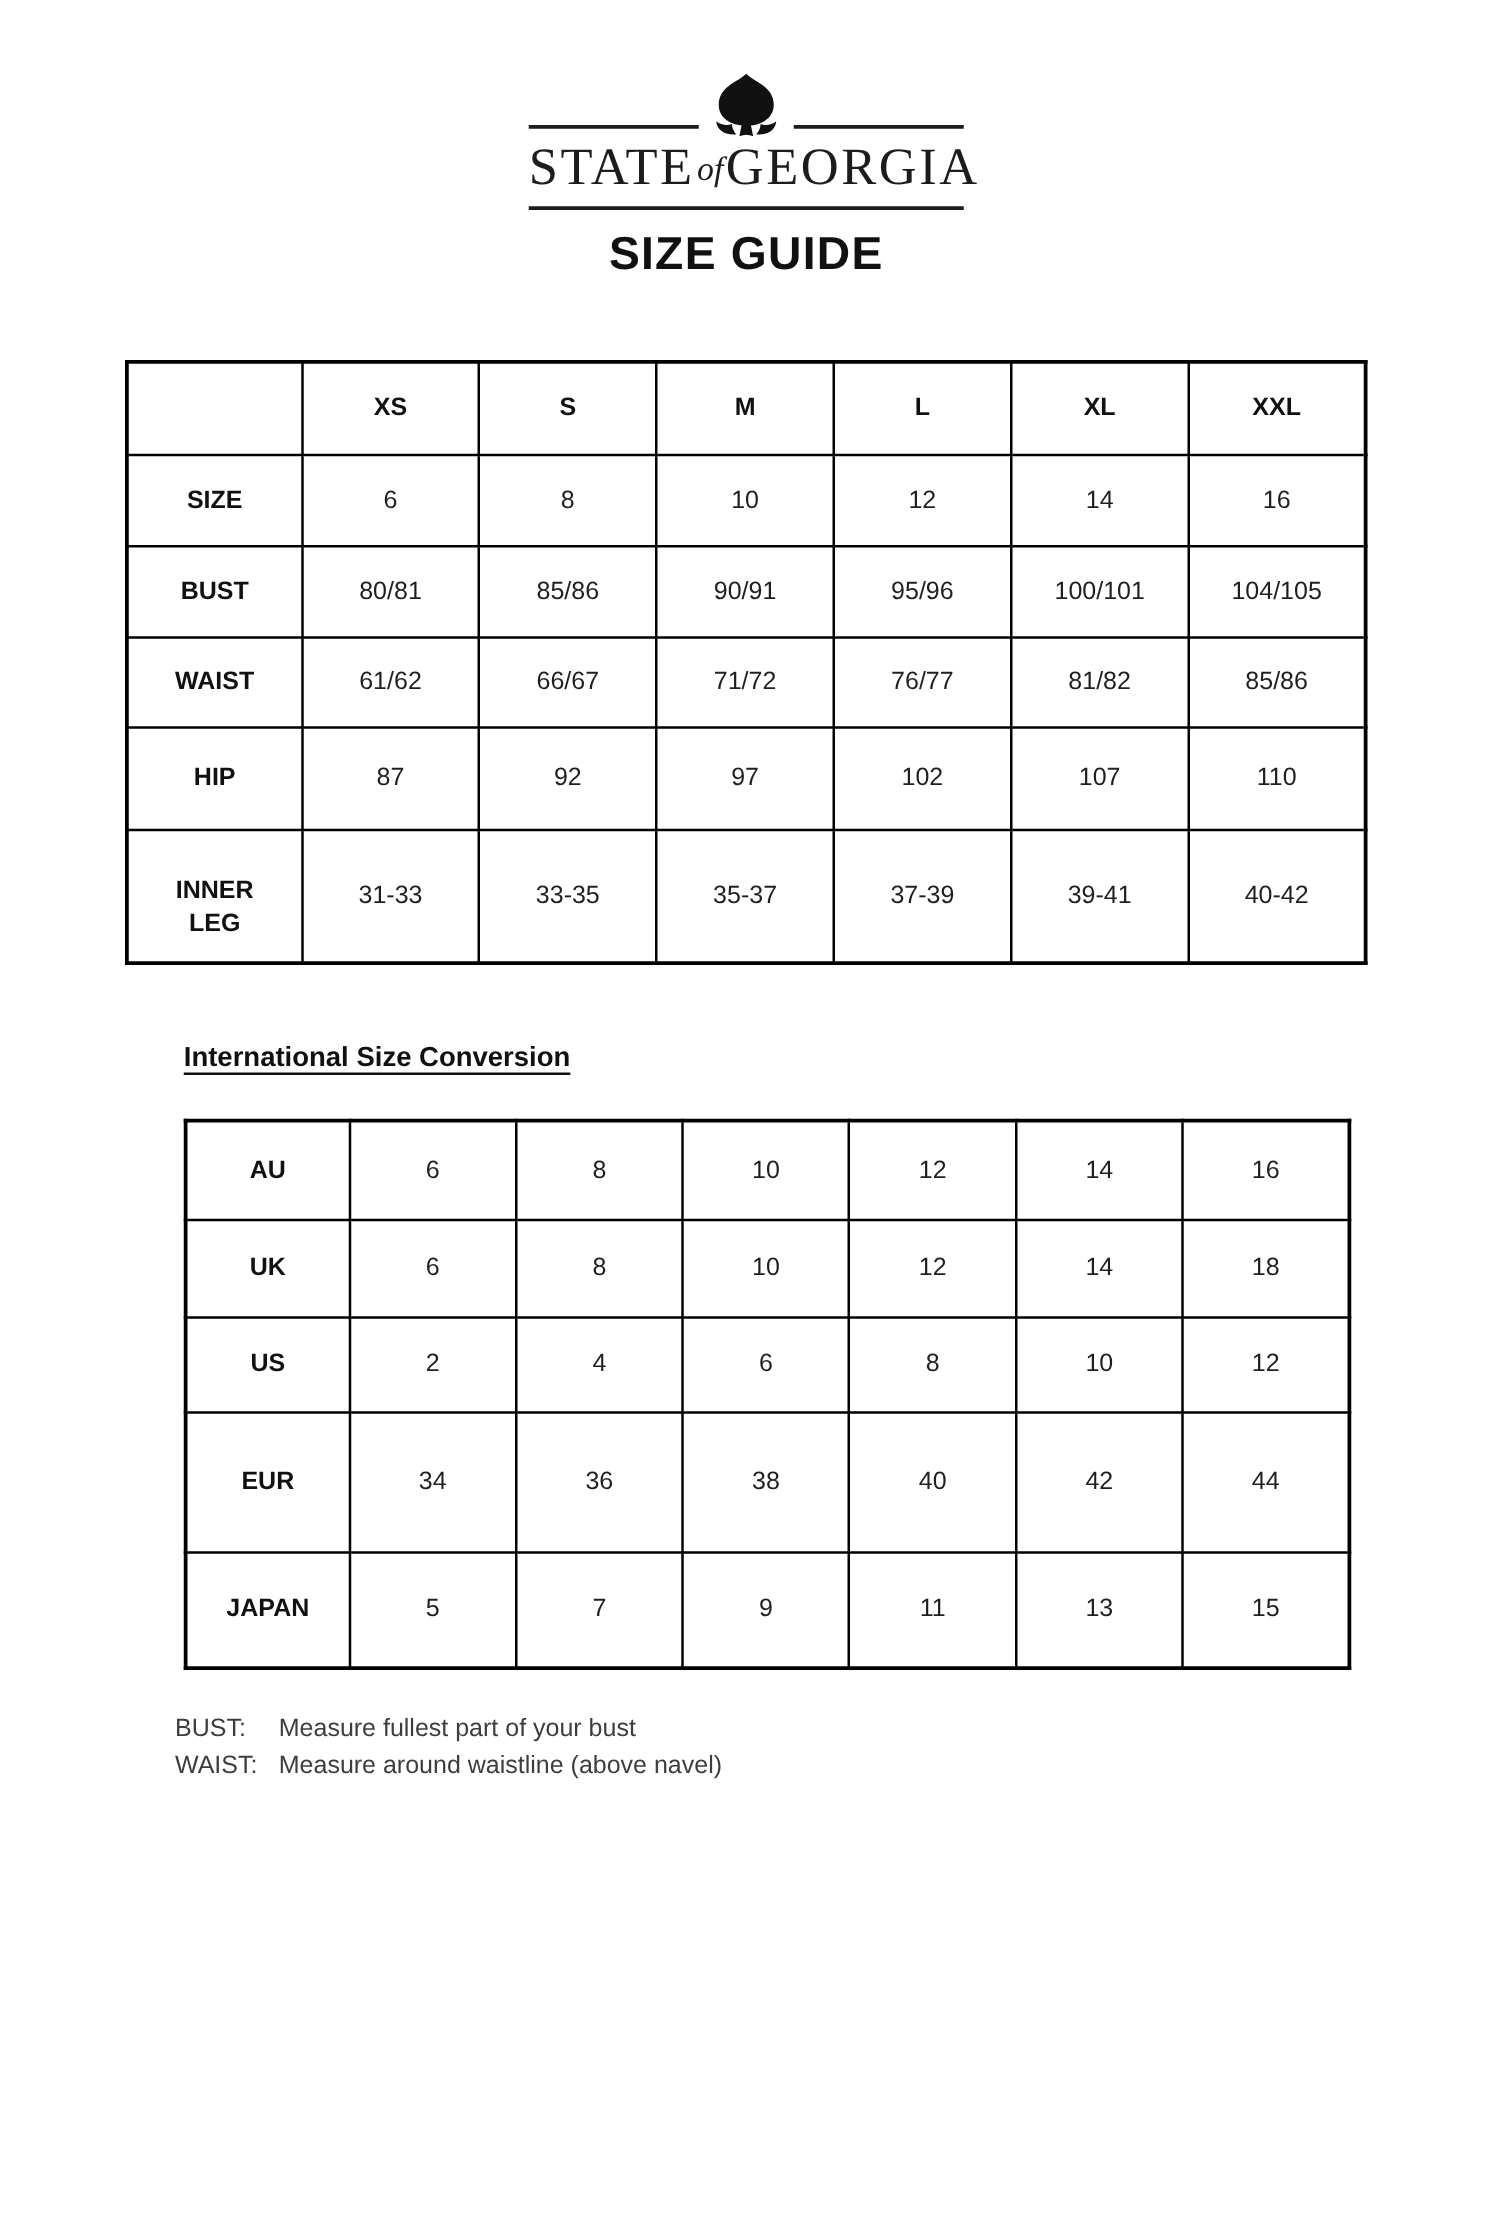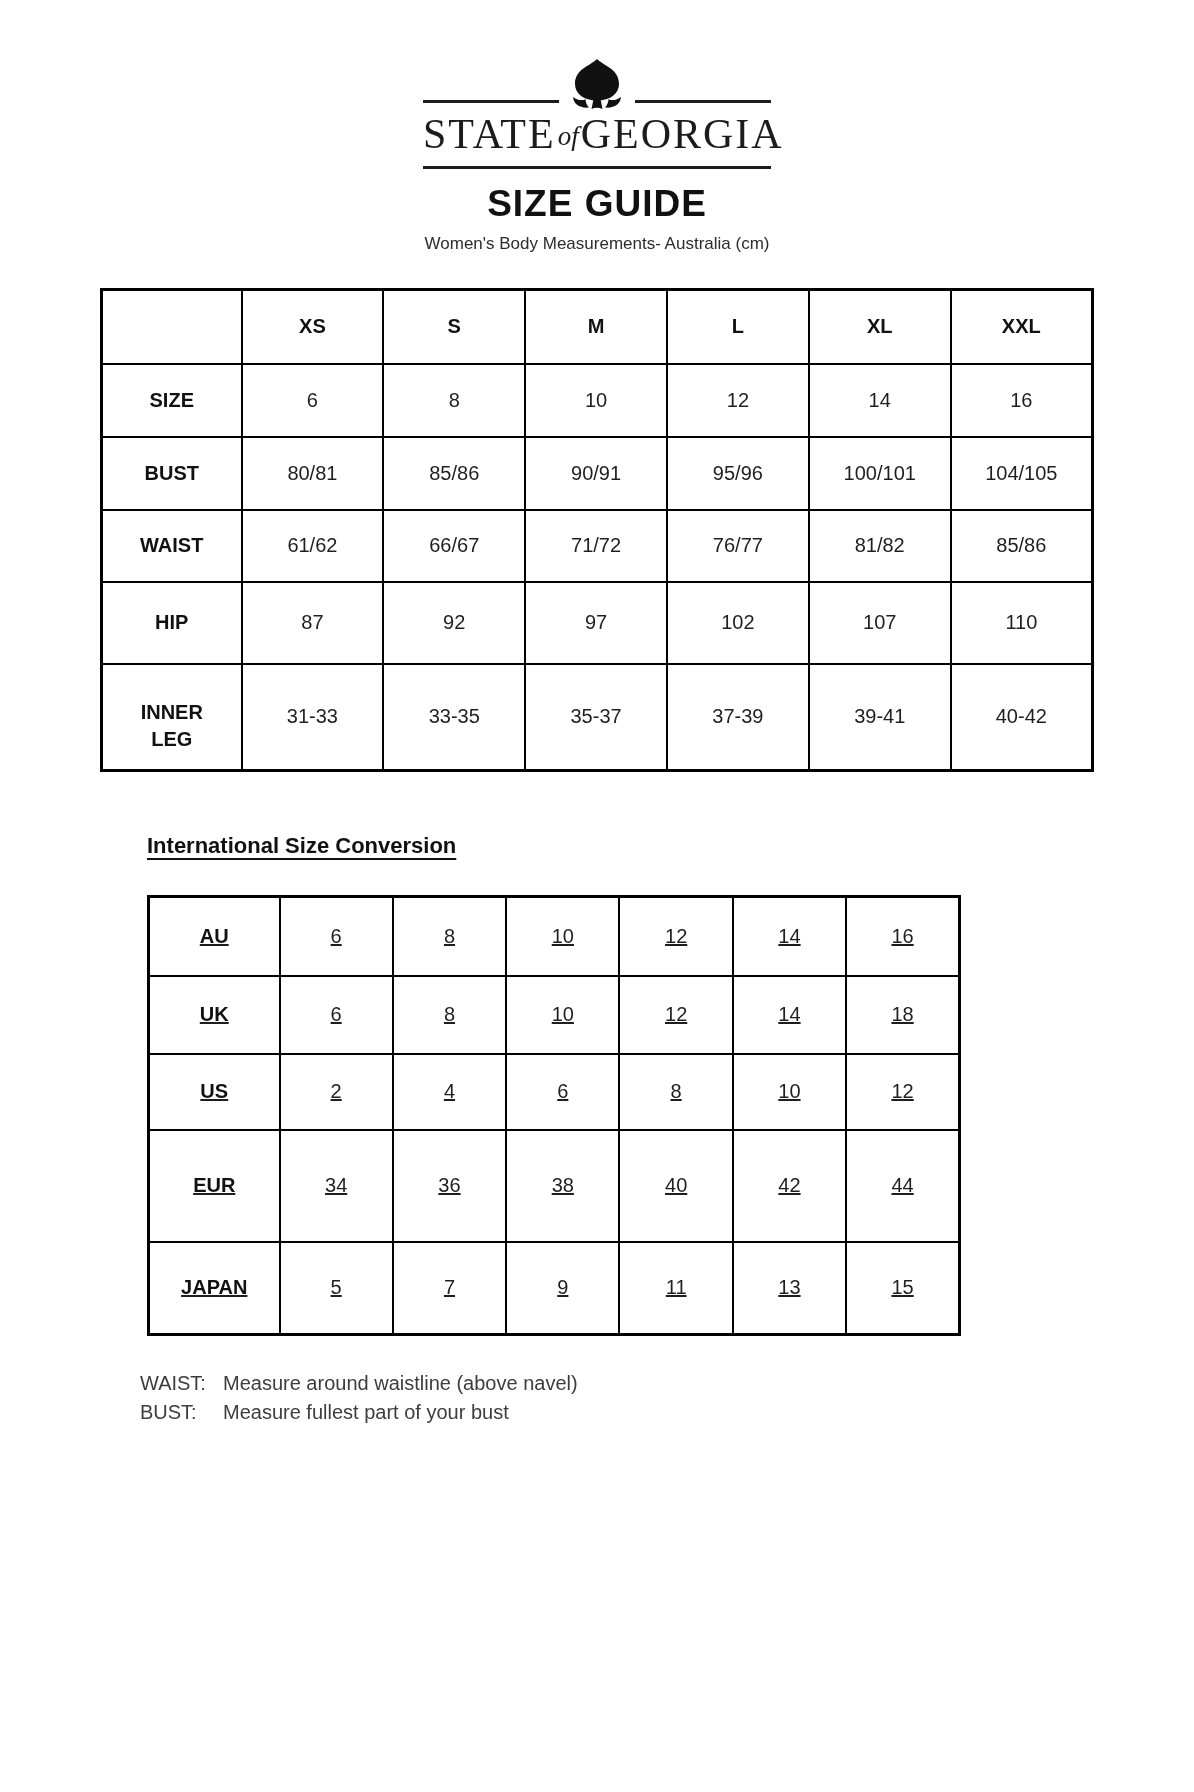--- a/index.html
+++ b/index.html
@@ -38,22 +38,22 @@
   
   table { border-collapse:collapse; table-layout:fixed; background:#fff;padding-left:40px; }
   td { border:2px solid #000; text-align:center; vertical-align:middle;
        font-size:20px; color:#1f1f1f; padding:4px; }
   td.lbl { font-weight:700; color:#111; }
 
   #measurement-table { position:absolute; top:288px; left:100px; width:994px;
                        border:3px solid #000; }
   #measurement-table col.c0 { width:140px; }
 
-  #conversion-table { position:absolute; top:895px; left:147px; width:814px;
-                      border:3px solid #000;text-decoration:underline; }
+  #conversion-table { position:absolute; top:895px; left:147px; width:934px;
+                      border:3px solid #000; }
   #conversion-table col.c0 { width:131px; }
 
   .wrap span { display:inline-block; max-width:88px; line-height:1.35;margin-top:19px; }
 
   .conv-title {
     position:absolute; top:833px; left:147px;
     font-size:22px; font-weight:700; color:#111;
     text-decoration:underline; text-decoration-thickness:2px; text-underline-offset:5px;
   }
 
@@ -79,21 +79,20 @@
           <path fill="#111" d="M61,39 C60.5,46 54,50.5 45,49.5 C47.5,46.5 48.5,44 48.4,41.2 C52.5,43 57.2,42 61,39 Z"></path>
         </svg>
         <span class="logo-rule"></span>
       </div>
       <div class="logo-text">
         <span>STATE</span><span class="of">of</span><span>GEORGIA</span>
       </div>
       <div class="logo-bottom-rule"></div>
     </div>
     <div class="size-guide-title">SIZE GUIDE</div>
-    <div class="subtitle">Women's Body Measurements- Australia (cm)</div>
   </div>
 
   <table id="measurement-table">
     <colgroup>
         <col class="c0">
         <col>
         <col>
         <col>
         <col>
         <col>
@@ -213,22 +212,22 @@
       <td>9</td>
       <td>11</td>
       <td>13</td>
       <td>15</td>
     </tr>
   </tbody>
     </table>
 
   <div class="notes">
     <div class="note-row">
+      <span class="note-label">BUST:</span>
+      <span class="note-text">Measure fullest part of your bust</span>
+    </div>
+    <div class="note-row">
       <span class="note-label">WAIST:</span>
       <span class="note-text">Measure around waistline (above navel)</span>
     </div>
-    <div class="note-row">
-      <span class="note-label">BUST:</span>
-      <span class="note-text">Measure fullest part of your bust</span>
-    </div>
   </div>
 
 </div>
 
 </body></html>

